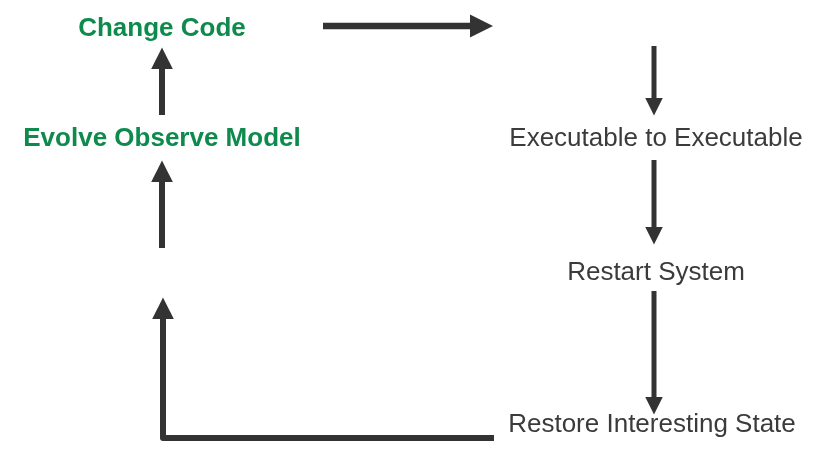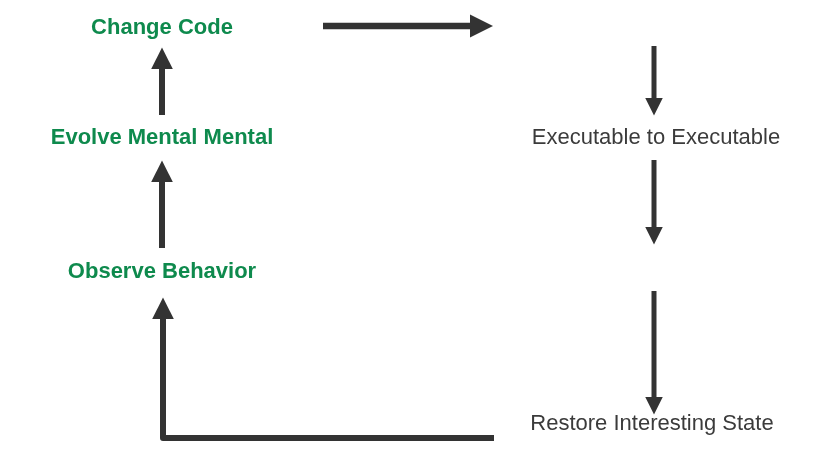--- a/index.html
+++ b/index.html
@@ -18,21 +18,21 @@
     width: 824px;
     height: 472px;
     background: var(--bg);
     font-family: "Liberation Sans", "DejaVu Sans", sans-serif;
     overflow: hidden;
   }
   .node {
     position: absolute;
     transform: translateX(-50%);
     white-space: nowrap;
-    font-size: 22px;
+    font-size: 26px;
     line-height: 30px;
     text-align: right;
   }
   .node.green {
     color: var(--green);
     font-weight: bold;
   }
   .node.dark {
     color: var(--dark);
     font-weight: normal;
@@ -50,24 +50,24 @@
     stroke: currentColor;
     fill: none;
   }
 </style>
 </head>
 <body>
 
 <div class="stage">
 
   <div class="node green" style="left:162px; top:12px;">Change Code</div>
-  <div class="node green" style="left:162px; top:122px;">Evolve Mental Mental</div>
-  <div class="node green" style="left:162px; top:256px;">Observe Behavior</div>
+  <div class="node green" style="left:162px; top:122px;">Evolve Observe Model</div>
 
   <div class="node dark" style="left:656px; top:122px;">Executable to Executable</div>
+  <div class="node dark" style="left:656px; top:256px;">Restart System</div>
   <div class="node dark" style="left:652px; top:408px;">Restore Interesting State</div>
 
   <svg class="arrows" viewBox="0 0 824 472">
     <defs>
       <marker id="ah" viewBox="0 0 3.6 3.6" markerWidth="3.6" markerHeight="3.6" refX="0.5" refY="1.8" orient="auto" markerUnits="strokeWidth">
         <path d="M0,0 L3.6,1.8 L0,3.6 Z" fill="currentColor"></path>
       </marker>
     </defs>
 
     <line x1="323" y1="26" x2="473" y2="26" stroke-width="6.5" marker-end="url(#ah)"></line>

